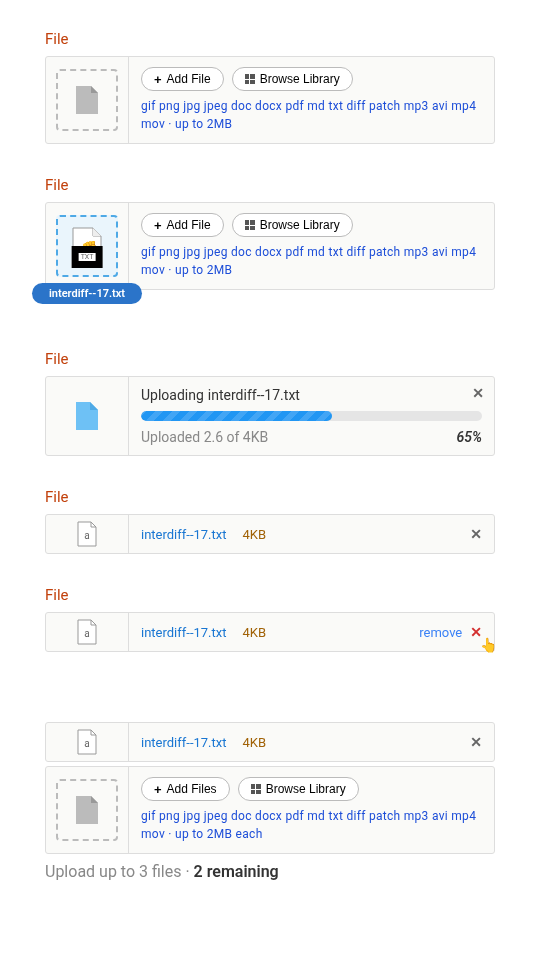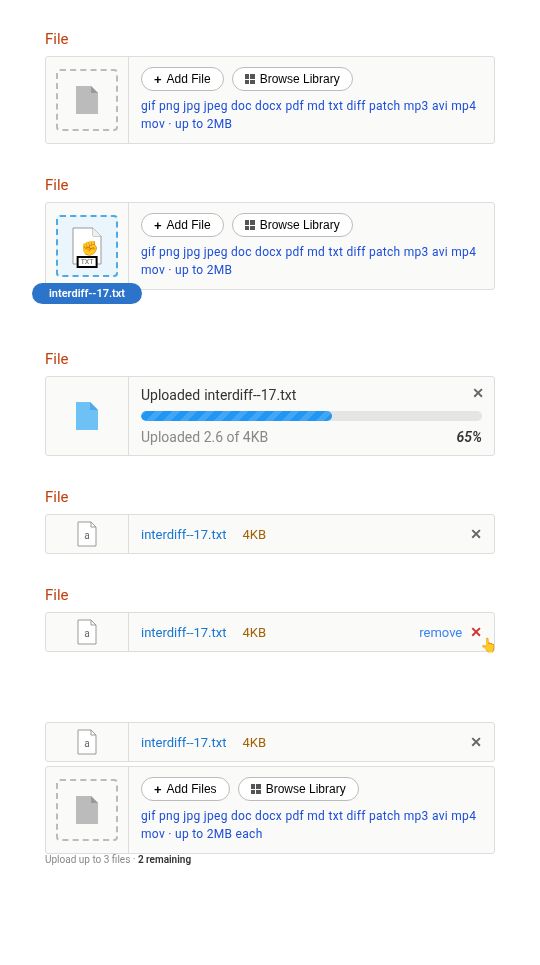--- a/index.html
+++ b/index.html
@@ -100,21 +100,21 @@
   height: 40px;
   position: relative;
 }
 .page-icon-outline svg { width: 100%; height: 100%; }
 .page-icon-txt-label {
   position: absolute;
   bottom: -2px;
   left: 50%;
   transform: translateX(-50%);
   background: #fff;
-  border: 2px solid #000000;
+  border: 7px solid #000000;
   font-size: 7px;
   padding: 0 2px;
   color: #666;
 }
 .hand-cursor {
   position: absolute;
   top: 14px;
   left: 10px;
   font-size: 14px;
 }
@@ -139,21 +139,21 @@
 .file-size { color: #a16207; margin-left: 16px; font-size: 13px; }
 .spacer { flex: 1; }
 .close-x { color: #666; cursor: pointer; font-weight: bold; font-size: 14px; }
 .remove-text { color: #3b82f6; font-size: 13px; margin-right: 8px; }
 .close-x.red { color: #d32f2f; }
 .small-file-icon {
   width: 20px;
   height: 26px;
 }
 .small-file-icon svg { width: 100%; height: 100%; }
-.footer-line { font-size: 10px; color: #888; }
+.footer-line { font-size: 16px; color: #888; margin-top: 8px; }
 .footer-line strong { color: #333; font-weight: 600; }
 .close-abs { position: absolute; top: 8px; right: 10px; }
 .rel { position: relative; }
 </style>
 </head>
 <body>
 
 <div class="section">
   <div class="section-label">File</div>
   <div class="card">
@@ -228,21 +228,21 @@
   <div class="section-label">File</div>
   <div class="card rel">
     <div class="card-left">
       <svg width="22" height="28" viewBox="0 0 22 28">
           <path d="M0 0 H14 L22 8 V28 H0 Z" fill="#6ec1f5"></path>
           <path d="M14 0 V8 H22 Z" fill="#4ea9e6"></path>
         </svg>
     </div>
     <div class="card-body">
       <div class="upload-title">
-        <span>Uploaded </span>
+        <span>Uploading </span>
         <span class="fn">interdiff--17.txt</span>
       </div>
       <div class="progress-outer">
         <div class="progress-inner" style="width:56%"></div>
       </div>
       <div class="upload-meta">
         <span>Uploaded 2.6 of 4KB</span>
         <span class="pct">65%</span>
       </div>
     </div>

